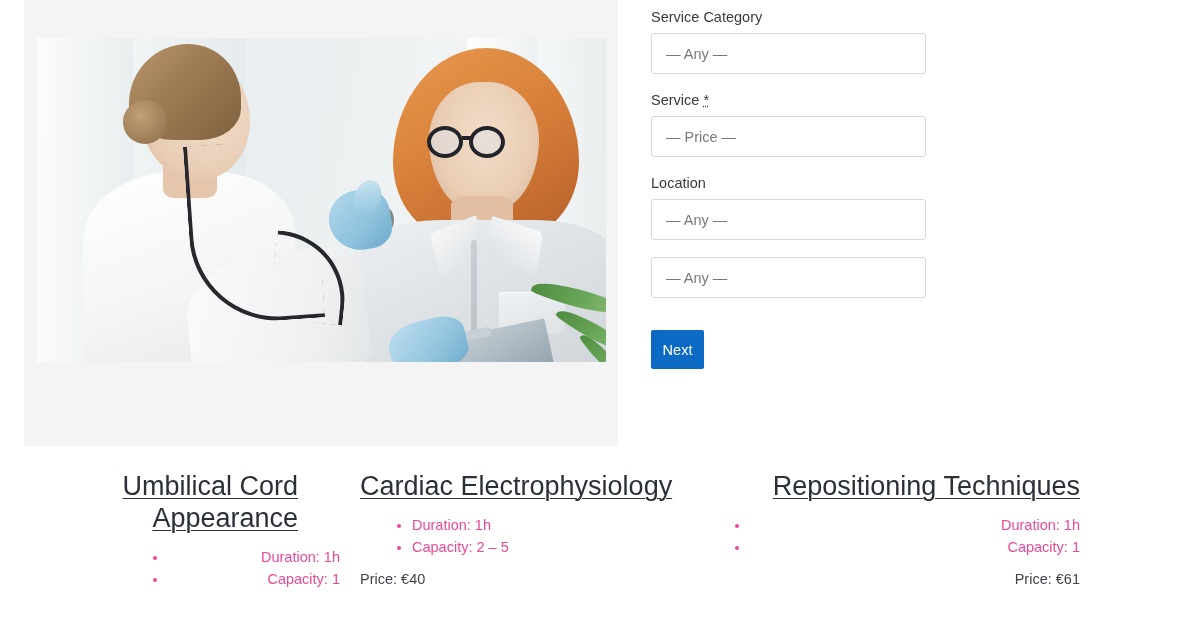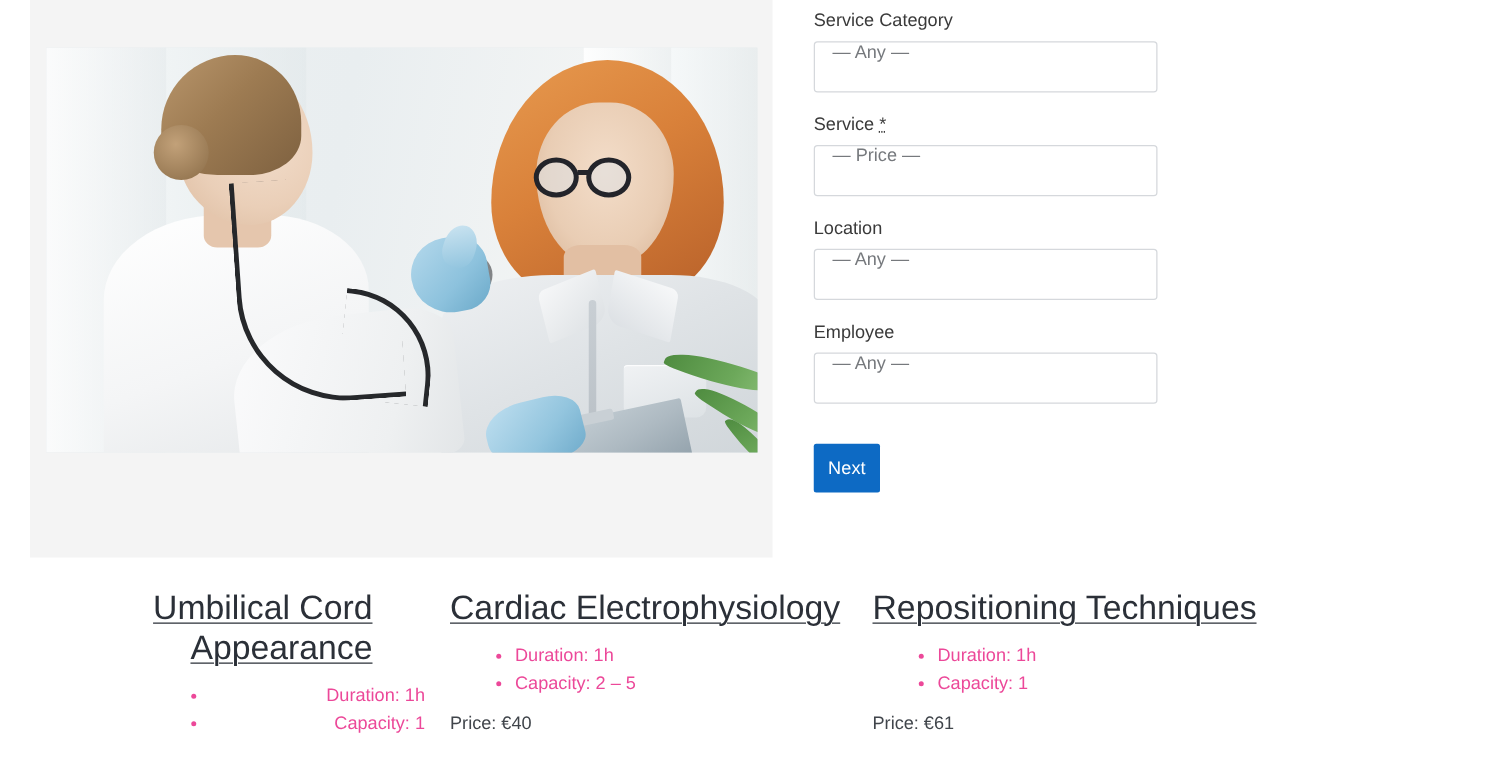--- a/index.html
+++ b/index.html
@@ -298,20 +298,21 @@
     text-decoration-style: dotted;
     font-size: 14.5px;
   }
   .select-box {
     width: 275px;
     height: 41px;
     border: 1px solid #d5d8dc;
     border-radius: 3px;
     background: #ffffff;
     display: flex;
+    align-items: center;
     padding: 0 14px;
     font-size: 14.5px;
     color: #76797d;
     font-family: "Liberation Sans", sans-serif;
     cursor: pointer;
   }
   .next-btn {
     margin-top: 15px;
     width: 53px;
     height: 39px;
@@ -329,21 +330,21 @@
   .cards {
     position: absolute;
     left: 0;
     top: 470px;
     width: 1200px;
     display: flex;
   }
   .card { position: relative; }
   .card-1 { width: 340px; padding-left: 118px; text-align: right; }
   .card-2 { width: 340px; padding-left: 20px; }
-  .card-3 { width: 400px; padding-left: 18px; }
+  .card-3 { width: 400px; padding-left: 18px; text-align: right; }
 
   .card-title {
     font-size: 27px;
     line-height: 32px;
     font-weight: 400;
     color: #2b3038;
     margin: 0 0 6px 0;
     text-decoration: underline;
     text-underline-offset: 3px;
     text-decoration-thickness: 1px;
@@ -446,23 +447,20 @@
       <div class="field">
         <label class="field-label">
           <span>Location</span>
         </label>
         <div class="select-box">
           <span>— Any —</span>
         </div>
       </div>
 
       <div class="field">
-        <label class="field-label">
-          <span>Employee</span>
-        </label>
         <div class="select-box">
           <span>— Any —</span>
         </div>
       </div>
 
       <button class="next-btn">Next</button>
     </div>
   </div>
 
   <div class="cards">

